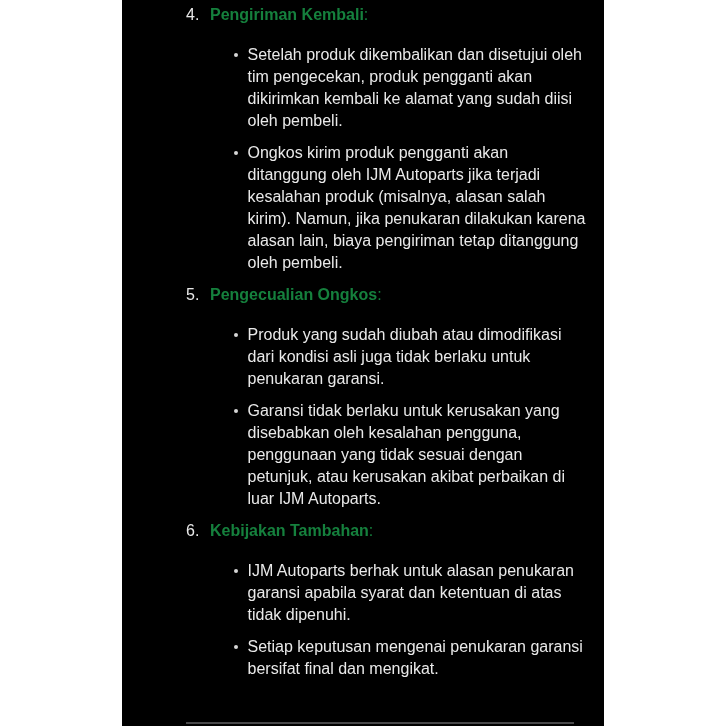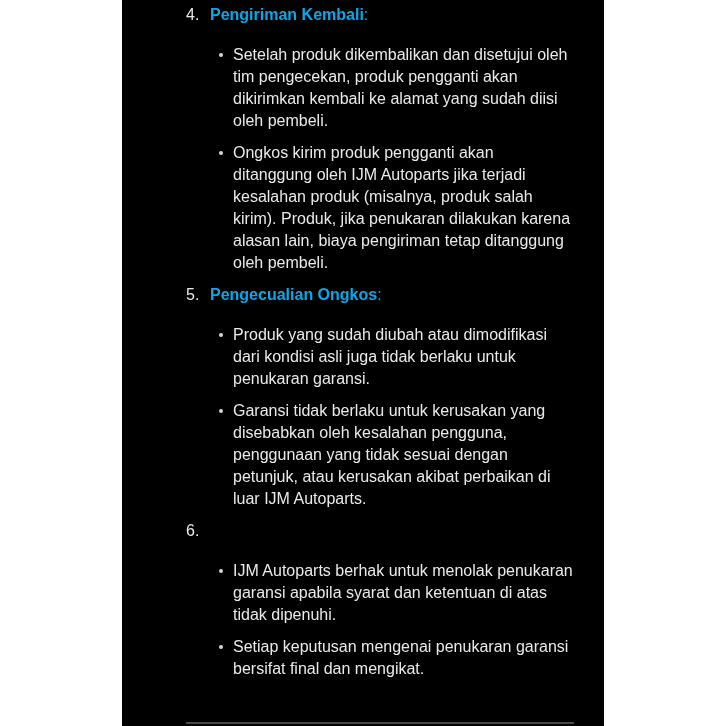--- a/index.html
+++ b/index.html
@@ -36,27 +36,28 @@
     display: flex;
     padding-left: 64px;
     margin: 2px 0 18px 0;
   }
   .section:first-child .section-heading { margin-top: 0; }
   .section-number {
     width: 24px;
     flex: 0 0 24px;
     color: #e9e9e9;
   }
-  .section-title-wrap { color: #0ea5e9; }
+  .section-title-wrap { color: #15803d; }
   .section-title { font-weight: bold; }
   .section-title-suffix { font-weight: normal; }
   .bullet-row {
     display: flex;
     padding-left: 94px;
     margin-bottom: 10px;
+    justify-content: center;
   }
   .bullet-dot {
     flex: 0 0 17px;
     width: 17px;
     position: relative;
   }
   .bullet-dot::after {
     content: "";
     position: absolute;
     left: 3px;
@@ -91,21 +92,21 @@
       <span class="section-title-wrap"><span class="section-title">Pengiriman Kembali</span><span class="section-title-suffix">:</span></span>
     </div>
     <div class="section-bullets">
   <div class="bullet-row">
     <span class="bullet-dot"></span>
     <span class="bullet-text">Setelah produk dikembalikan dan disetujui oleh tim pengecekan, produk pengganti akan dikirimkan kembali ke alamat yang sudah diisi oleh pembeli.</span>
   </div>
 
   <div class="bullet-row">
     <span class="bullet-dot"></span>
-    <span class="bullet-text">Ongkos kirim produk pengganti akan ditanggung oleh IJM Autoparts jika terjadi kesalahan produk (misalnya, produk salah kirim). Produk, jika penukaran dilakukan karena alasan lain, biaya pengiriman tetap ditanggung oleh pembeli.</span>
+    <span class="bullet-text">Ongkos kirim produk pengganti akan ditanggung oleh IJM Autoparts jika terjadi kesalahan produk (misalnya, alasan salah kirim). Namun, jika penukaran dilakukan karena alasan lain, biaya pengiriman tetap ditanggung oleh pembeli.</span>
   </div>
 </div>
   </div>
 
   <div class="section">
     <div class="section-heading">
       <span class="section-number">5.</span>
       <span class="section-title-wrap"><span class="section-title">Pengecualian Ongkos</span><span class="section-title-suffix">:</span></span>
     </div>
     <div class="section-bullets">
@@ -117,25 +118,26 @@
   <div class="bullet-row">
     <span class="bullet-dot"></span>
     <span class="bullet-text">Garansi tidak berlaku untuk kerusakan yang disebabkan oleh kesalahan pengguna, penggunaan yang tidak sesuai dengan petunjuk, atau kerusakan akibat perbaikan di luar IJM Autoparts.</span>
   </div>
 </div>
   </div>
 
   <div class="section">
     <div class="section-heading">
       <span class="section-number">6.</span>
+      <span class="section-title-wrap"><span class="section-title">Kebijakan Tambahan</span><span class="section-title-suffix">:</span></span>
     </div>
     <div class="section-bullets">
   <div class="bullet-row">
     <span class="bullet-dot"></span>
-    <span class="bullet-text">IJM Autoparts berhak untuk menolak penukaran garansi apabila syarat dan ketentuan di atas tidak dipenuhi.</span>
+    <span class="bullet-text">IJM Autoparts berhak untuk alasan penukaran garansi apabila syarat dan ketentuan di atas tidak dipenuhi.</span>
   </div>
 
   <div class="bullet-row">
     <span class="bullet-dot"></span>
     <span class="bullet-text">Setiap keputusan mengenai penukaran garansi bersifat final dan mengikat.</span>
   </div>
 </div>
   </div>
 </div>
     <div class="bottom-divider"></div>

